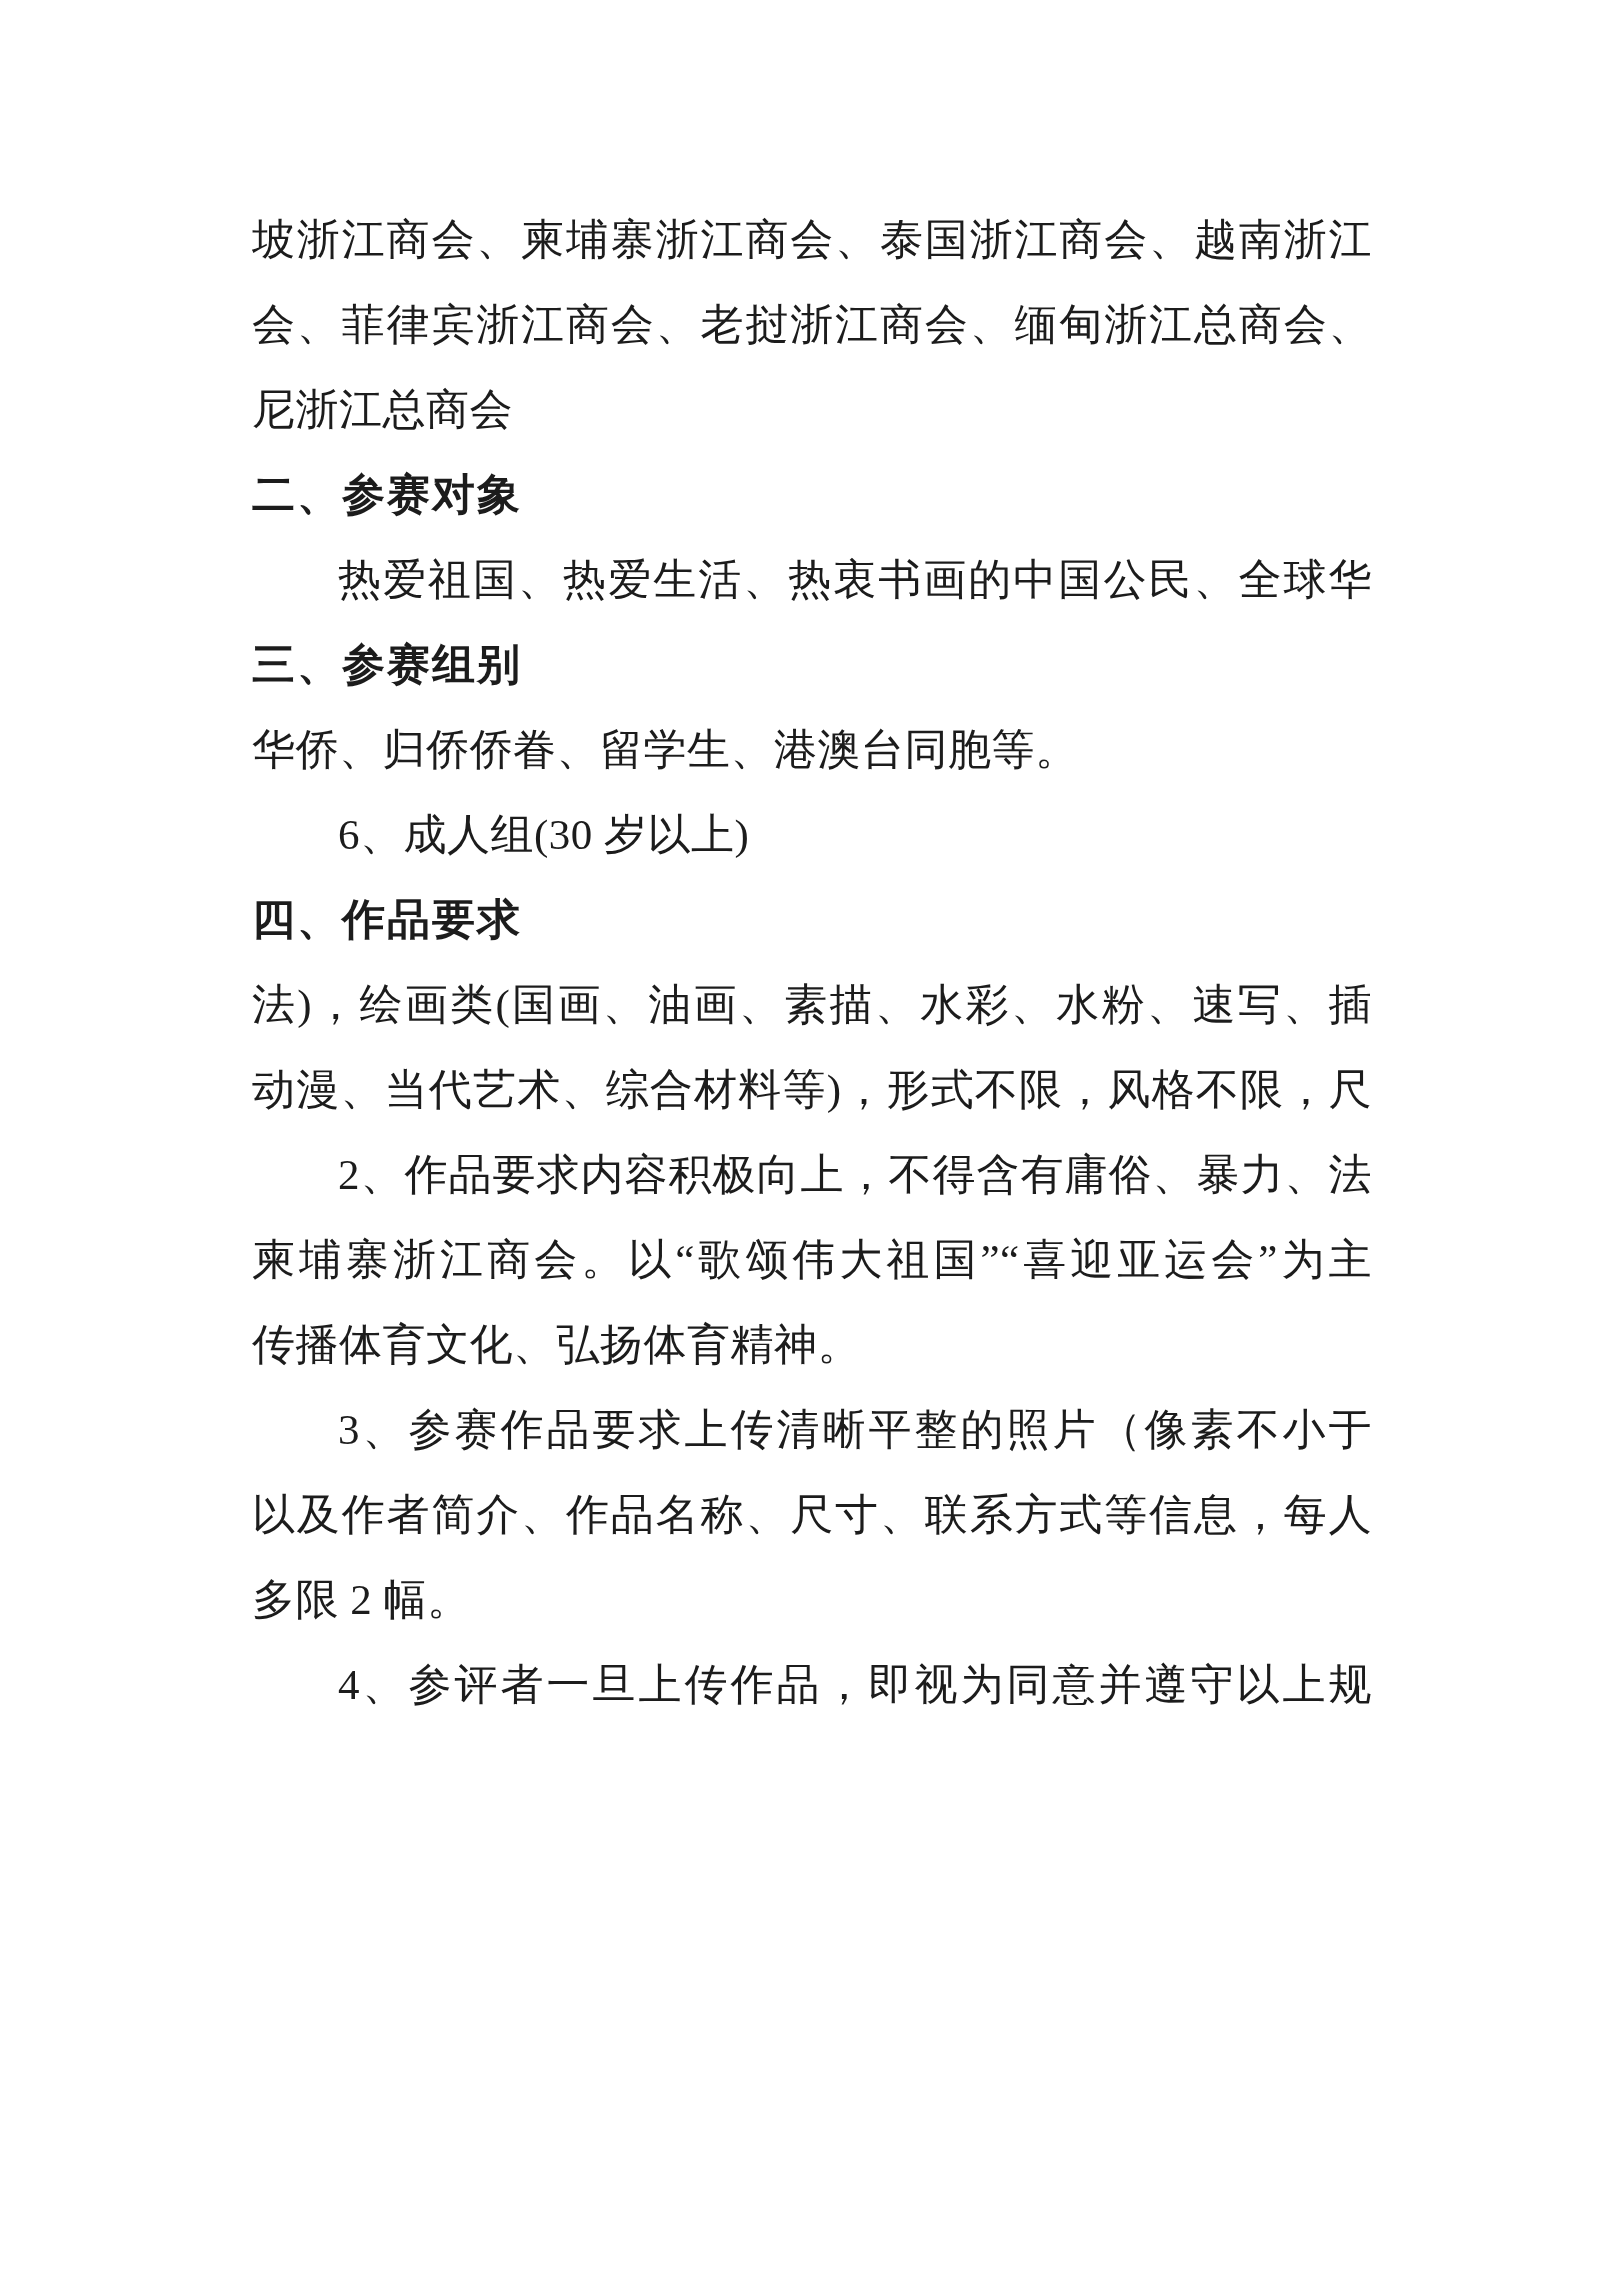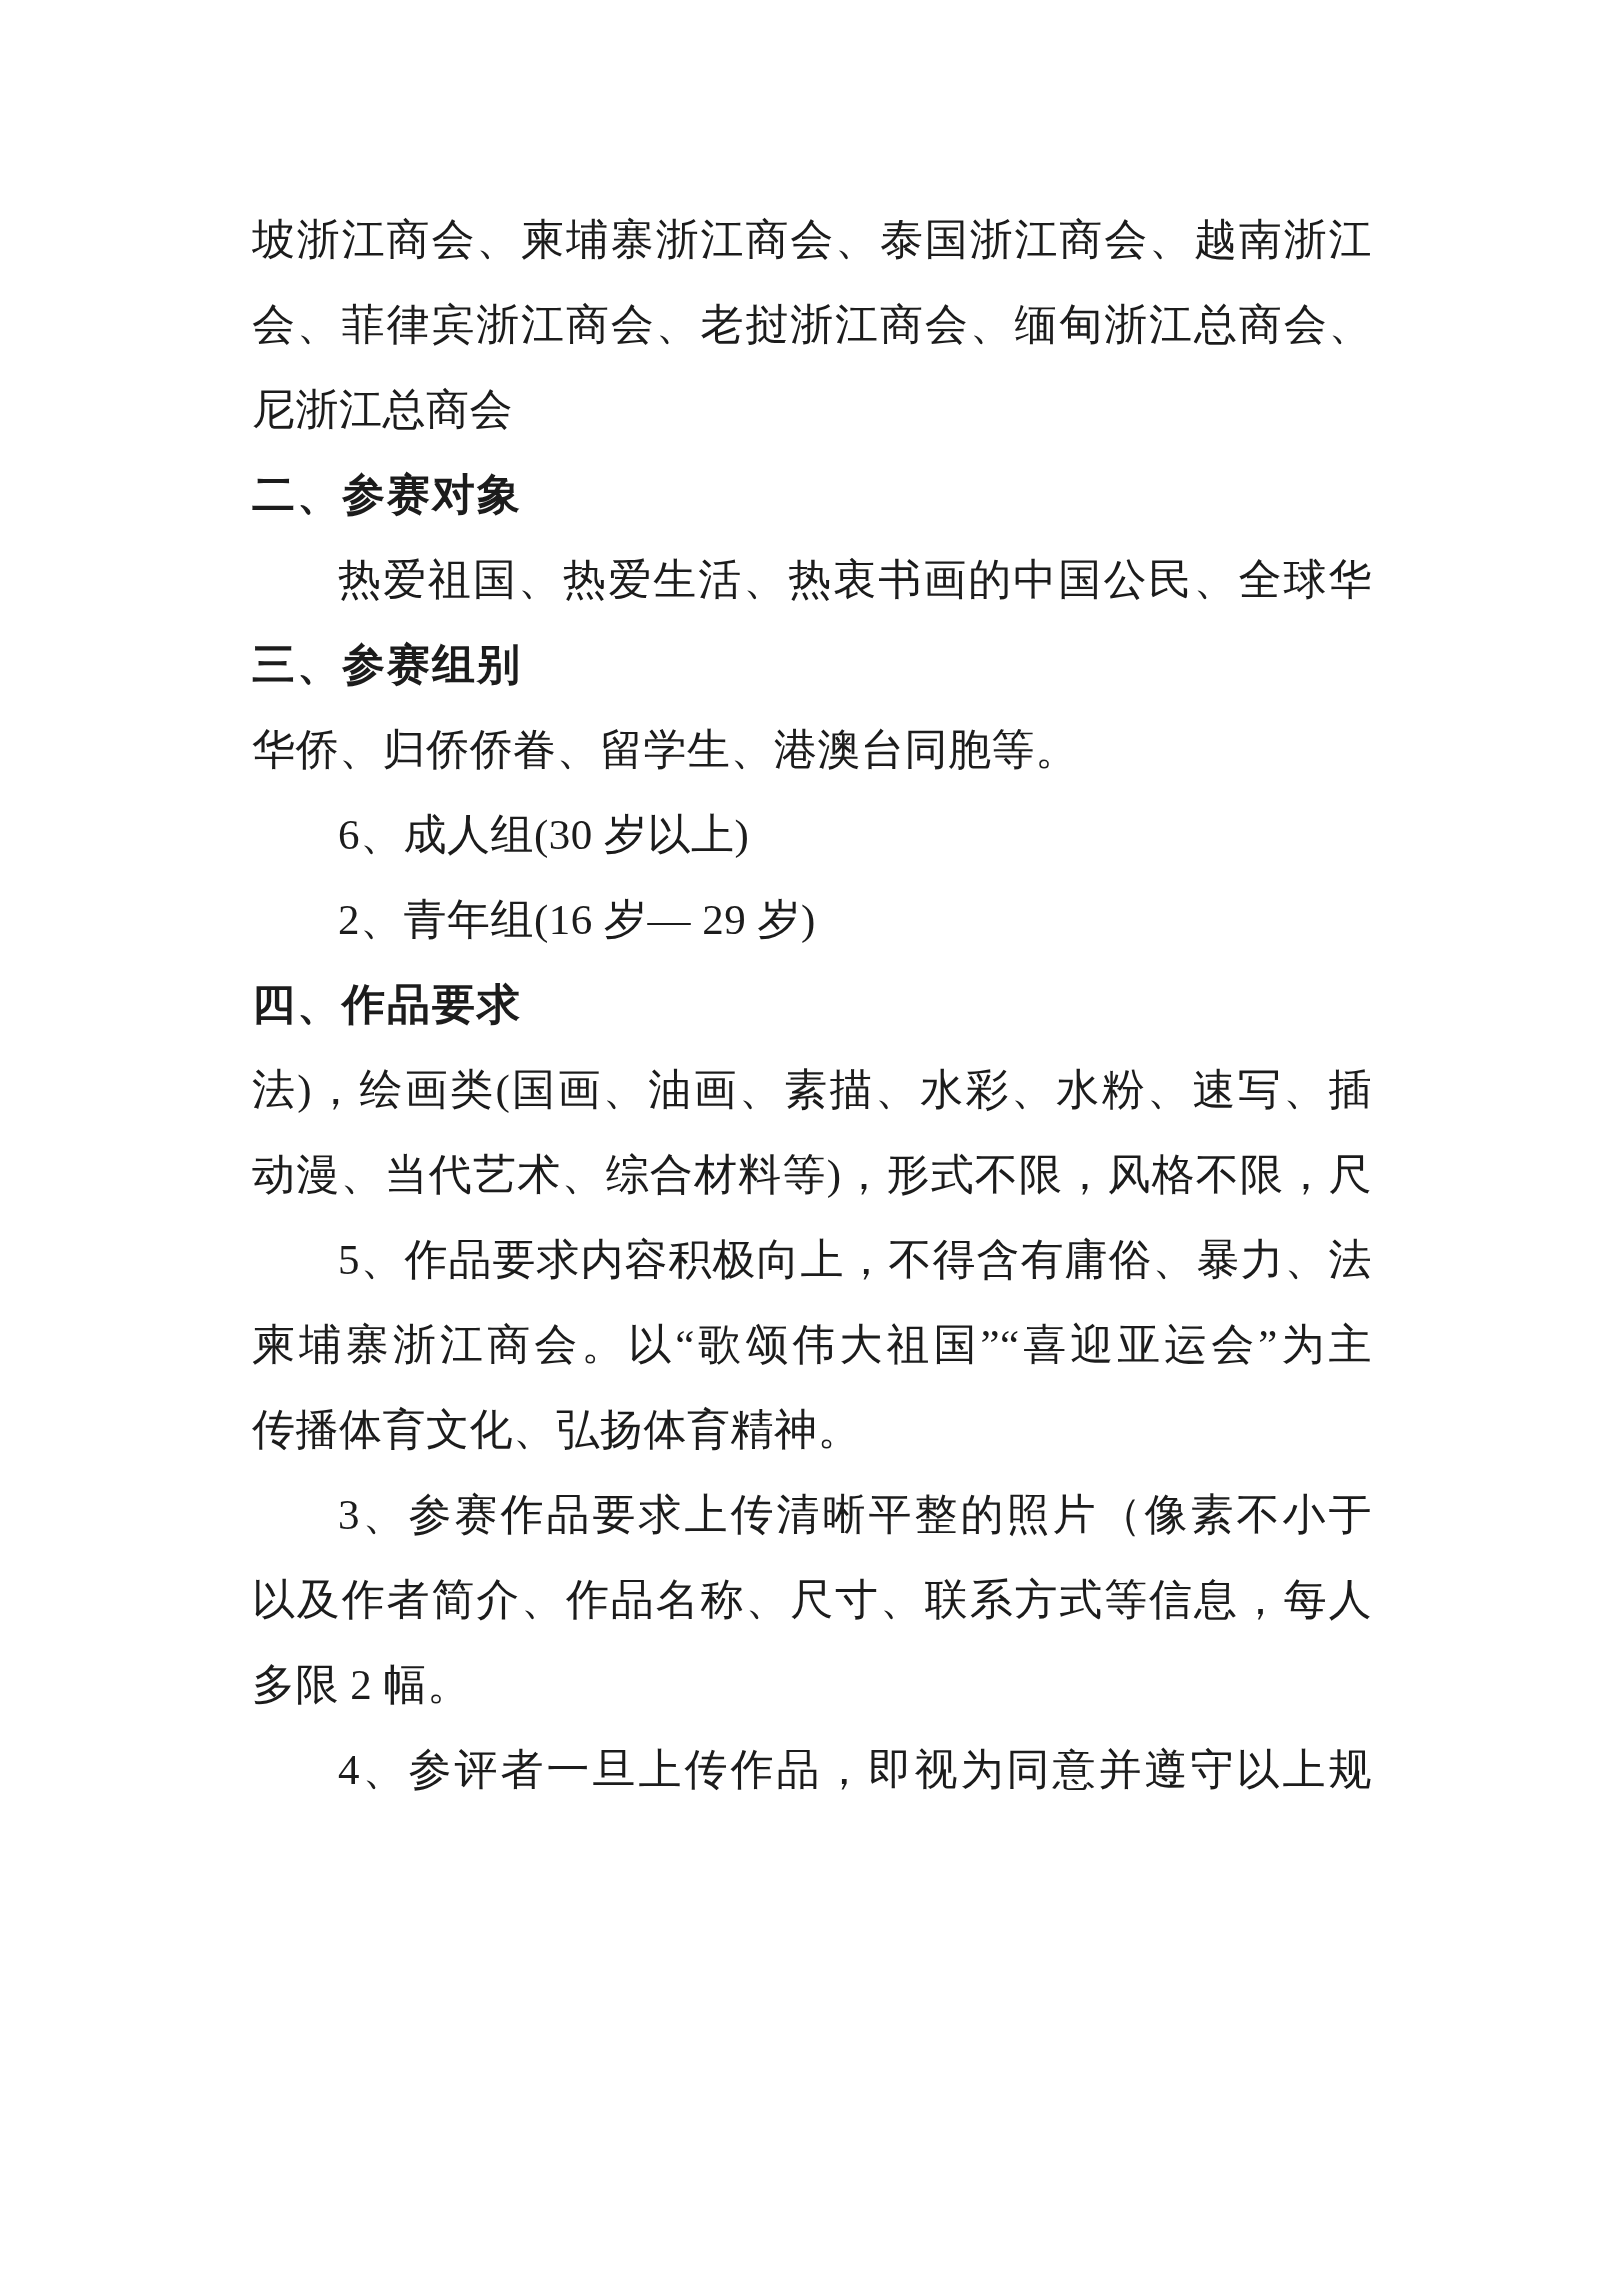--- a/index.html
+++ b/index.html
@@ -51,25 +51,24 @@
 <div class="page">
   <div class="doc" id="doc">
       <div class="line">坡浙江商会、柬埔寨浙江商会、泰国浙江商会、越南浙江商</div>
       <div class="line">会、菲律宾浙江商会、老挝浙江商会、缅甸浙江总商会、印</div>
       <div class="line flush">尼浙江总商会</div>
       <div class="line heading flush">二、参赛对象</div>
       <div class="line indent">热爱祖国、热爱生活、热衷书画的中国公民、全球华人</div>
       <div class="line heading flush">三、参赛组别</div>
       <div class="line flush">华侨、归侨侨眷、留学生、港澳台同胞等。</div>
       <div class="line indent flush">6、成人组(30 岁以上)</div>
-      <div class="line indent flush">2、青年组(16 岁— 29 岁)</div>
       <div class="line heading flush">四、作品要求</div>
       <div class="line">法)，绘画类(国画、油画、素描、水彩、水粉、速写、插画、</div>
       <div class="line">动漫、当代艺术、综合材料等)，形式不限，风格不限，尺</div>
-      <div class="line indent">5、作品要求内容积极向上，不得含有庸俗、暴力、法</div>
+      <div class="line indent">2、作品要求内容积极向上，不得含有庸俗、暴力、法</div>
       <div class="line">柬埔寨浙江商会。以“歌颂伟大祖国”“喜迎亚运会”为主题，</div>
       <div class="line flush">传播体育文化、弘扬体育精神。</div>
       <div class="line indent">3、参赛作品要求上传清晰平整的照片（像素不小于 2MB），</div>
       <div class="line">以及作者简介、作品名称、尺寸、联系方式等信息，每人最</div>
       <div class="line flush">多限 2 幅。</div>
       <div class="line indent">4、参评者一旦上传作品，即视为同意并遵守以上规则，</div>
     </div>
 </div>
 
 

